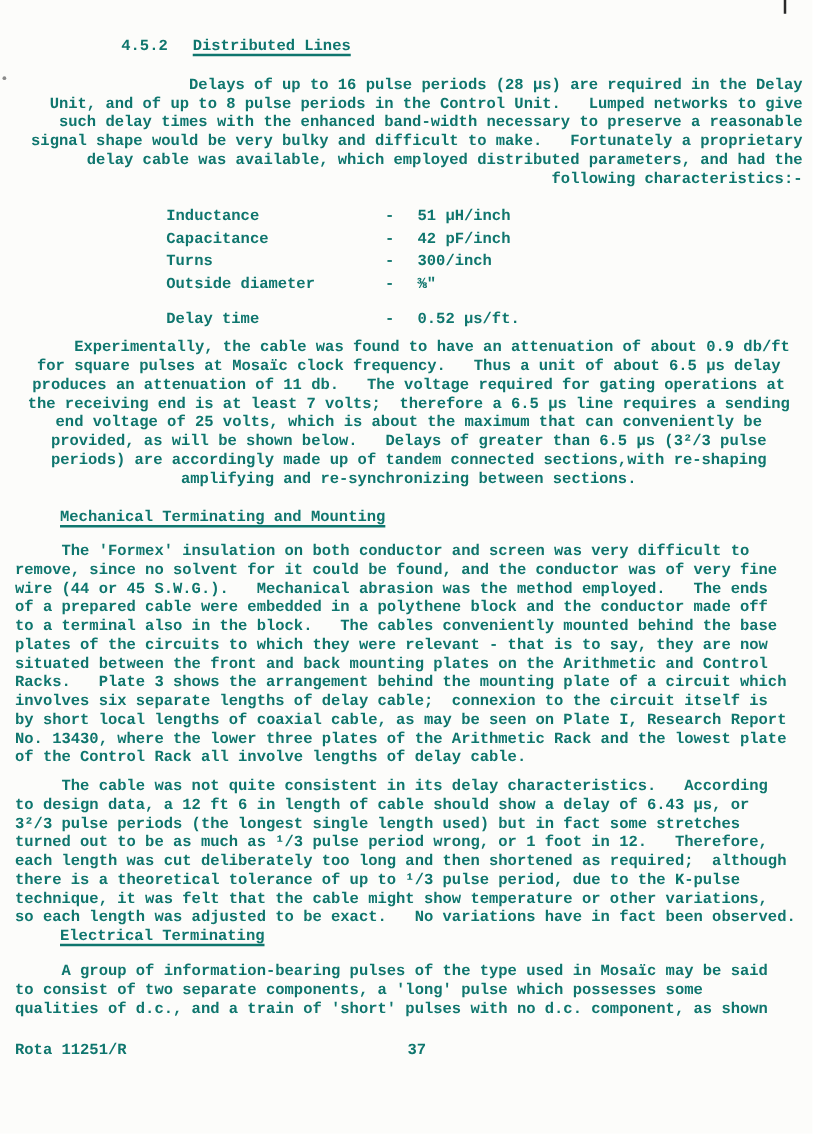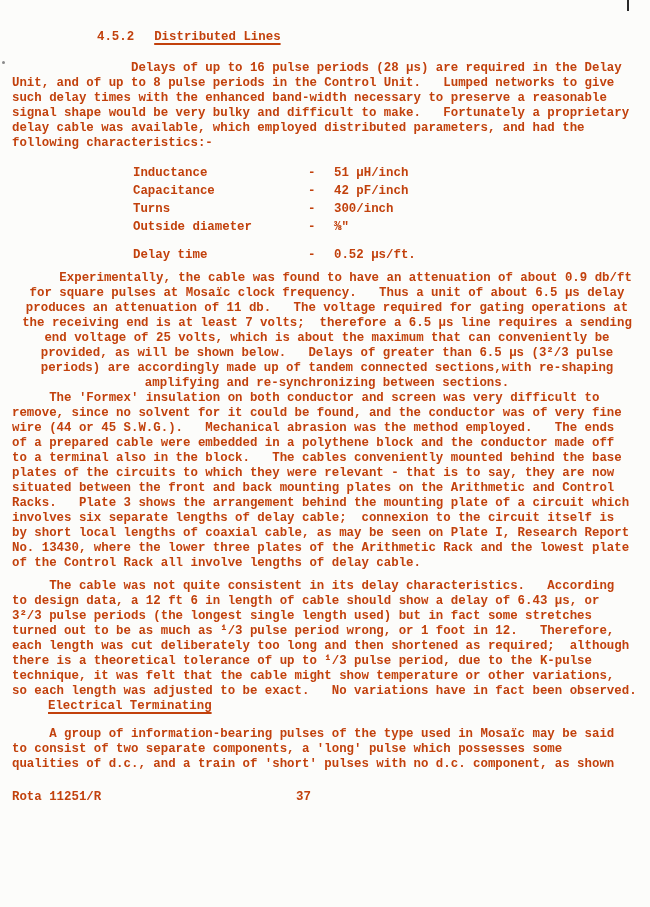--- a/index.html
+++ b/index.html
@@ -2,50 +2,50 @@
 <html><head>
 <meta charset="utf-8">
 <style>
   html, body { margin:0; padding:0; background:#ffffff; }
   .page {
     position:relative;
     width:650px; height:907px;
     box-sizing:border-box;
     padding:30px 8px 0 12px;
     background:#fcfcfa;
-    color:#c2410c;
+    color:#0f766e;
     font-family:"Liberation Mono","DejaVu Sans Mono",monospace;
     font-weight:bold;
     font-size:12.4px;
     line-height:15px;
     overflow:hidden;
   }
   .para { margin:0; white-space:pre; font:inherit; }
   .underlined {
     text-decoration:underline;
     text-underline-offset:3px;
     text-decoration-thickness:1.5px;
   }
   .h1 { margin-left:85px; }
   .h1 .title { margin-left:20px; }
   .h2 { margin-left:36px; }
   .h2-mech { margin-top:16px; }
   .h2-elec { }
-  .p-intro { margin-top:16px; }
+  .p-intro { margin-top:16px;text-align:right; }
   .char-table { margin-left:121px; margin-top:13px; }
   .crow { height:18px; line-height:18px; white-space:pre; }
   .crow.gap { margin-top:10px; }
   .clabel { display:inline-block; width:175px; }
   .csep   { display:inline-block; width:26px; }
   .p-exp { margin-top:7px;text-align:center; }
-  .p-formex { }
+  .p-formex { margin-top:12px; }
   .p-consistency { margin-top:8px; }
   .p-electrical { margin-top:13px; }
   .footer { position:relative; margin-top:18px; height:15px; }
-  .pageno { position:absolute; left:284px; top:0; }
+  .pageno { position:absolute; left:314px; top:0; }
   .artifact-topright {
     position:absolute; top:0; right:21px;
     width:2px; height:11px; background:#2a2a2a;
   }
   .artifact-left-dot {
     position:absolute; left:2px; top:61px;
     width:3px; height:3px; background:#8a8a8a; border-radius:50%;
   }
 </style>
 </head>
@@ -77,20 +77,21 @@
 
   <pre class="para p-exp">     Experimentally, the cable was found to have an attenuation of about 0.9 db/ft
 for square pulses at Mosaïc clock frequency.   Thus a unit of about 6.5 μs delay
 produces an attenuation of 11 db.   The voltage required for gating operations at
 the receiving end is at least 7 volts;  therefore a 6.5 μs line requires a sending
 end voltage of 25 volts, which is about the maximum that can conveniently be
 provided, as will be shown below.   Delays of greater than 6.5 μs (3²/3 pulse
 periods) are accordingly made up of tandem connected sections,with re-shaping
 amplifying and re-synchronizing between sections.</pre>
 
+  <div class="h2 h2-mech underlined">Mechanical Terminating and Mounting</div>
 
   <pre class="para p-formex">     The 'Formex' insulation on both conductor and screen was very difficult to
 remove, since no solvent for it could be found, and the conductor was of very fine
 wire (44 or 45 S.W.G.).   Mechanical abrasion was the method employed.   The ends
 of a prepared cable were embedded in a polythene block and the conductor made off
 to a terminal also in the block.   The cables conveniently mounted behind the base
 plates of the circuits to which they were relevant - that is to say, they are now
 situated between the front and back mounting plates on the Arithmetic and Control
 Racks.   Plate 3 shows the arrangement behind the mounting plate of a circuit which
 involves six separate lengths of delay cable;  connexion to the circuit itself is

